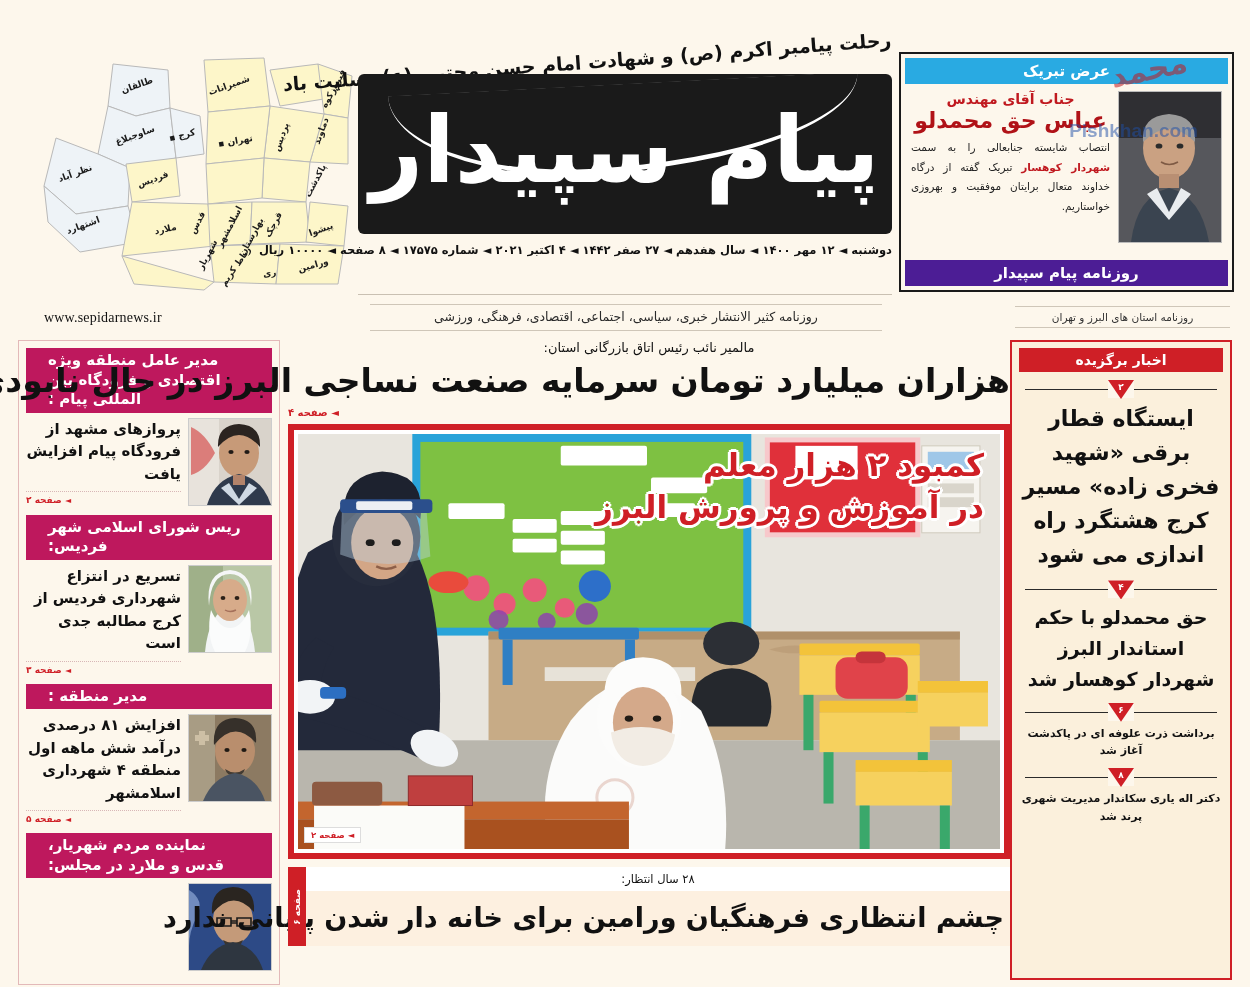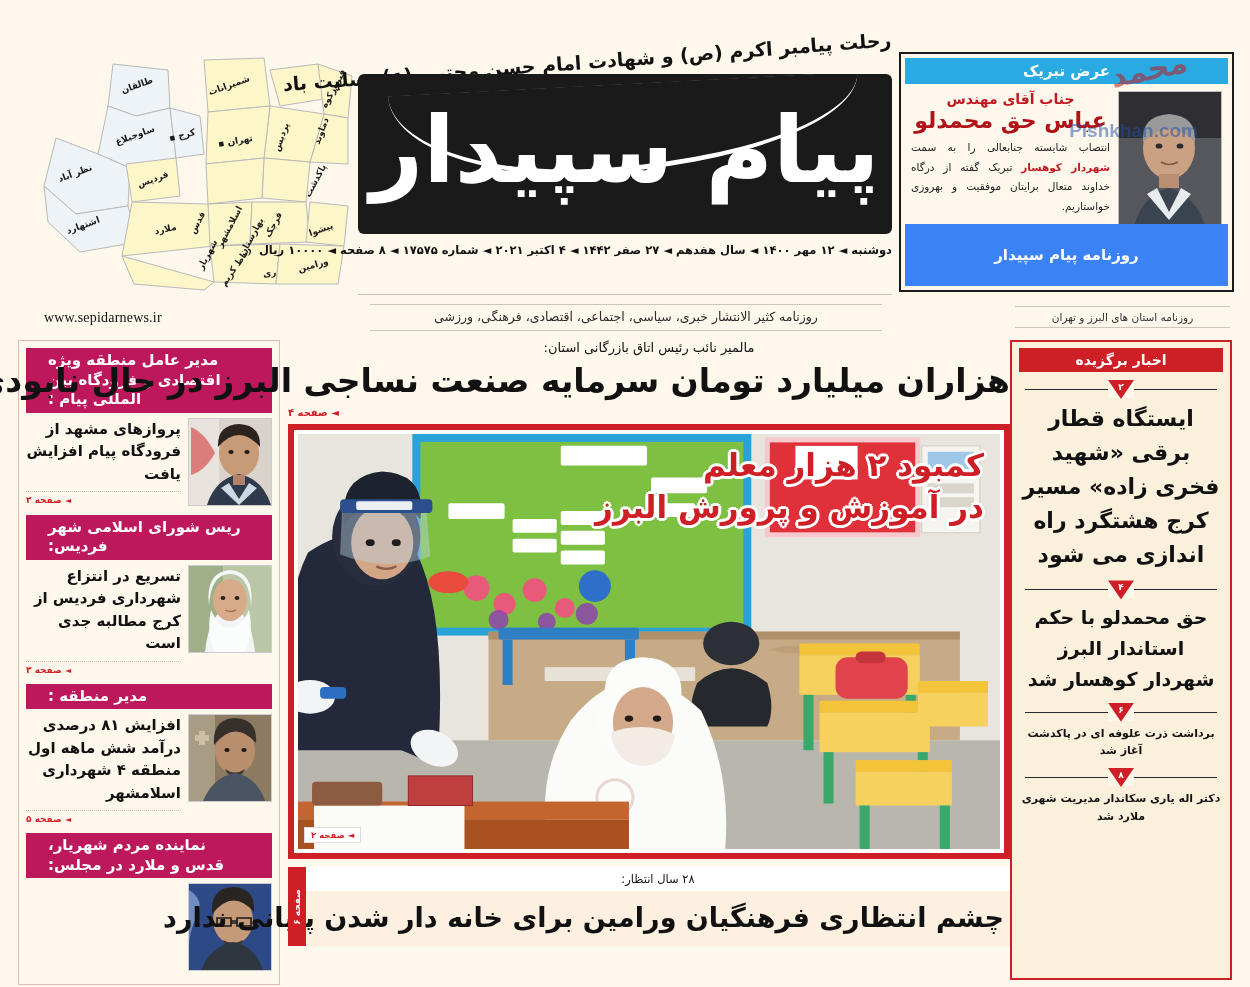--- a/index.html
+++ b/index.html
@@ -77,22 +77,22 @@
   .congrat-body{display:flex;gap:8px;padding:7px 6px 4px 6px;height:158px;box-sizing:border-box;}
   .congrat-photo{
     width:102px;height:150px;flex:0 0 102px;border:1px solid #bbb;position:relative;overflow:hidden;background:#3b3b42;
   }
   .congrat-txt{flex:1;position:relative;}
   .cg-line1{color:#c0191f;font-size:14px;font-weight:bold;text-align:center;line-height:1.15;}
   .cg-line2{color:#b01217;font-size:22px;font-weight:bold;text-align:center;line-height:1.15;margin-top:1px;}
   .cg-para{font-size:10.5px;line-height:1.85;color:#222;text-align:justify;margin-top:5px;}
   .cg-para .hl{color:#c0191f;font-weight:bold;}
   .congrat-ft{
-    position:absolute;bottom:0;left:0;right:0;background:#3b82f6;color:#fff;
-    text-align:center;font-size:15px;font-weight:bold;padding:22px 0;
+    position:absolute;bottom:0;left:0;right:0;background:#4c1d95;color:#fff;
+    text-align:center;font-size:15px;font-weight:bold;padding:4px 0;
   }
   .watermark1{
     position:absolute;right:40px;top:-6px;color:#c0191f;opacity:.55;
     font-size:30px;font-weight:bold;transform:rotate(-12deg);pointer-events:none;
   }
   .watermark2{
     position:absolute;right:30px;top:62px;color:#1f4fa8;opacity:.5;
     font-size:19px;font-weight:bold;direction:ltr;pointer-events:none;
     font-family:"Liberation Sans",sans-serif;
   }
@@ -563,18 +563,18 @@
             </div>
         </div>
         <div class="brief-title small">برداشت ذرت علوفه ای در پاکدشت آغاز شد</div>
 
         <div class="brief-sep">
           <div class="line"></div>
           <div class="pgnum">
               <b>۸</b>
             </div>
         </div>
-        <div class="brief-title small">دکتر اله یاری سکاندار مدیریت شهری ملارد شد</div>
+        <div class="brief-title small">دکتر اله یاری سکاندار مدیریت شهری پرند شد</div>
       </div>
     </div>
 
   </div>
 </div>
 
 </body></html>

